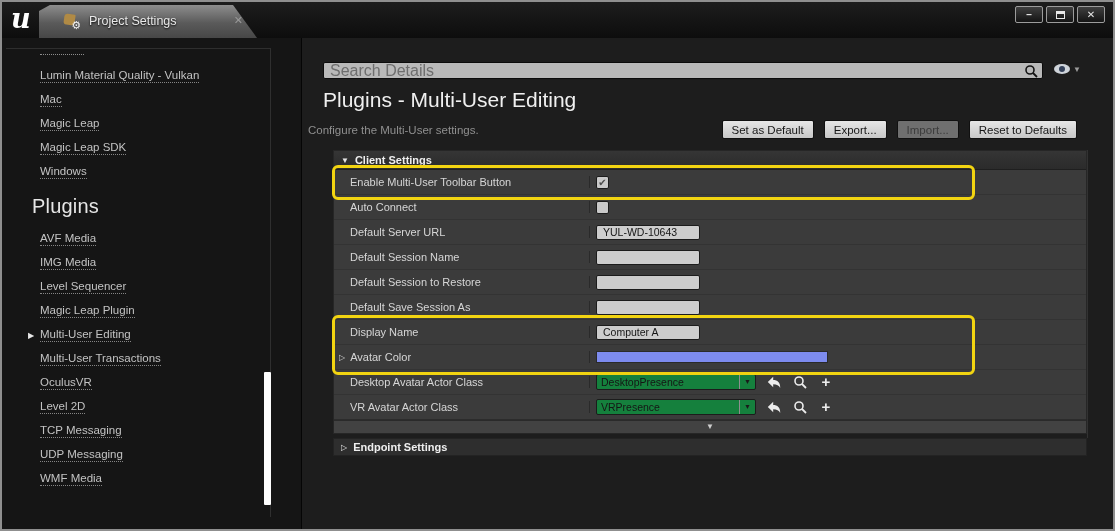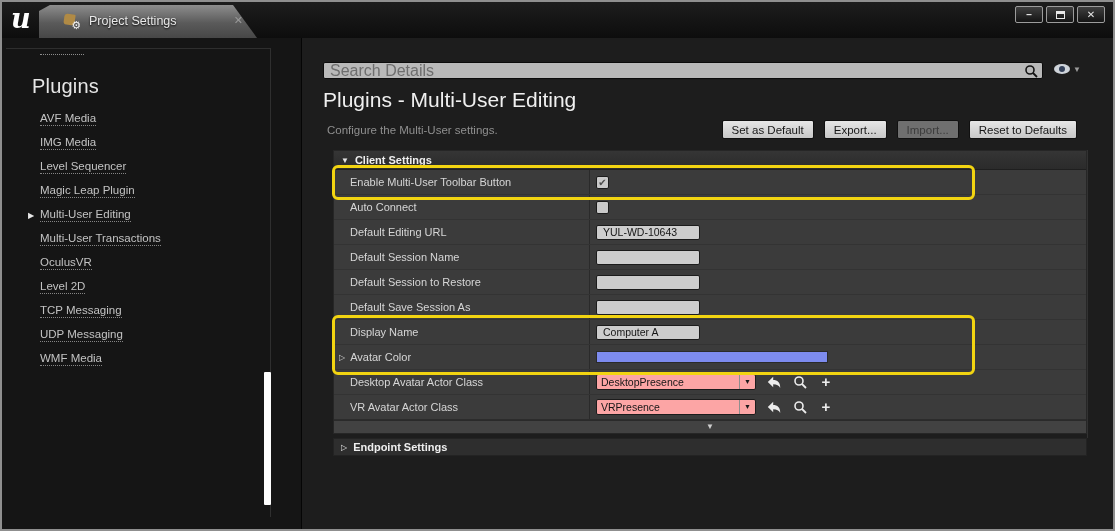--- a/index.html
+++ b/index.html
@@ -54,47 +54,47 @@
                  font-size:16px; color:#3a3a3a; padding:0 22px 0 6px; font-family:inherit; }
   .search-input::placeholder{ color:#6e6e6e; opacity:1; }
   .search-glass{ position:absolute; right:4px; top:1px; }
   .eye-wrap{ position:absolute; left:731px; top:2px; display:flex; align-items:center; gap:3px; }
   .eye{ position:relative; width:16px; height:10px; background:#cfd4da; border-radius:50%; }
   .eye::after{ content:""; position:absolute; left:5px; top:2px; width:6px; height:6px;
                border-radius:50%; background:#34415a; }
   .eye-caret{ color:#9a9a9a; font-size:8px; }
 
   .page-title{ position:absolute; top:50px; left:21px; color:#f0f0f0; font-size:21px; font-weight:400; }
-  .page-subtitle{ position:absolute; top:86px; left:25px; color:#8f8f8f; font-size:11.5px; }
+  .page-subtitle{ position:absolute; top:86px; left:6px; color:#8f8f8f; font-size:11.5px; }
 
   .action-row{ position:absolute; top:82px; right:36px; display:flex; gap:10px; }
   .act-btn{ height:19px; padding:0 9px; font-size:11.5px; font-family:inherit; color:#161616;
             background:linear-gradient(#e6e6e6,#c7c7c7); border:1px solid #101010; border-radius:2px;text-align:right; }
   .act-btn.disabled{ background:#6f6f6f; color:#3c3c3c; }
 
   
   .settings-panel{ position:absolute; top:112px; left:31px; width:754px; background:#3b3b3b;
                    border:1px solid #262626; }
   .cat-header{ height:19px; background:linear-gradient(#353535,#2b2b2b); border-bottom:1px solid #1f1f1f;
                display:flex; align-items:center; padding-left:7px; gap:6px; }
   .cat-arrow{ color:#e3e3e3; font-size:8px; }
   .cat-title{ color:#efefef; font-size:11px; font-weight:bold; }
-  .srow{ height:25px; display:flex; border-bottom:1px solid #333333; background:#3b3b3b; }
+  .srow{ height:25px; display:flex; border-bottom:1px solid #333333; background:#3b3b3b;align-items:center; }
   .srow:last-of-type{ border-bottom:1px solid #2c2c2c; }
   .srow-label{ width:256px; border-right:1px solid #2a2a2a; display:flex; align-items:center;
                padding-left:16px; gap:5px; }
   .srow-label .expander{ margin-left:-11px; color:#cfcfcf; font-size:8px; }
   .srow-label span.lbl{ color:#d6d6d6; font-size:11px; white-space:nowrap; }
   .srow-value{ flex:1; display:flex; align-items:center; padding-left:6px; gap:10px; }
   .cb{ width:13px; height:13px; background:#c9c9c9; border:1px solid #1c1c1c; border-radius:2px;
        display:flex; align-items:center; justify-content:center; font-size:10px; color:#4c4c4c; }
   .tfield{ width:104px; height:15px; background:#cdcdcd; border:1px solid #1c1c1c; border-radius:2px;
            font-size:10.5px; color:#151515; padding:0 6px; line-height:13px; white-space:nowrap; overflow:hidden; }
   .colorbar{ width:232px; height:12px; border:1px solid #2a2a2a; }
-  .dropdown{ width:160px; height:16px; background:#fca5a5; border:1px solid #1c1c1c; border-radius:2px;
+  .dropdown{ width:160px; height:16px; background:#15803d; border:1px solid #1c1c1c; border-radius:2px;
              display:flex; align-items:center; justify-content:space-between; padding:0 4px; }
   .dd-text{ font-size:10.5px; color:#151515; white-space:nowrap; }
   .dd-caret{ font-size:7px; color:#1a1a1a; border-left:1px solid #8e8e8e; padding-left:4px; line-height:14px; }
   .pick-icon{ display:flex; align-items:center; justify-content:center; width:16px; height:16px; }
   .plus-icon{ color:#ededed; font-size:15px; font-weight:bold; line-height:14px; }
   .adv-strip{ height:13px; background:#424242; border-top:1px solid #2a2a2a; display:flex;
               align-items:center; justify-content:center; }
   .adv-strip span{ color:#cfcfcf; font-size:8px; line-height:8px; }
 
   .hl-box{ position:absolute; left:-2px; width:643px; border:3px solid #f2d411; border-radius:6px;
@@ -131,20 +131,37 @@
       <span class="win-btn">✕</span>
     </div>
   </div>
 
   <div class="body">
 
     <div class="sidebar">
       <div class="topline"></div>
       <div class="side-fragment"></div>
       <div class="side-list">
+        <div>
+            <div class="side-item">
+              <span class="side-link">Lumin Material Quality - Vulkan</span>
+            </div>
+            <div class="side-item">
+              <span class="side-link">Mac</span>
+            </div>
+            <div class="side-item">
+              <span class="side-link">Magic Leap</span>
+            </div>
+            <div class="side-item">
+              <span class="side-link">Magic Leap SDK</span>
+            </div>
+            <div class="side-item">
+              <span class="side-link">Windows</span>
+            </div>
+          </div>
         <div class="side-heading">Plugins</div>
         <div>
             <div class="side-item">
               <span class="side-link">AVF Media</span>
             </div>
             <div class="side-item">
               <span class="side-link">IMG Media</span>
             </div>
             <div class="side-item">
               <span class="side-link">Level Sequencer</span>
@@ -223,21 +240,21 @@
             <div class="srow">
               <div class="srow-label">
                 <span class="lbl">Auto Connect</span>
               </div>
               <div class="srow-value">
                 <div class="cb"></div>
               </div>
             </div>
             <div class="srow">
               <div class="srow-label">
-                <span class="lbl">Default Editing URL</span>
+                <span class="lbl">Default Server URL</span>
               </div>
               <div class="srow-value">
                 <div class="tfield">YUL-WD-10643</div>
               </div>
             </div>
             <div class="srow">
               <div class="srow-label">
                 <span class="lbl">Default Session Name</span>
               </div>
               <div class="srow-value">

